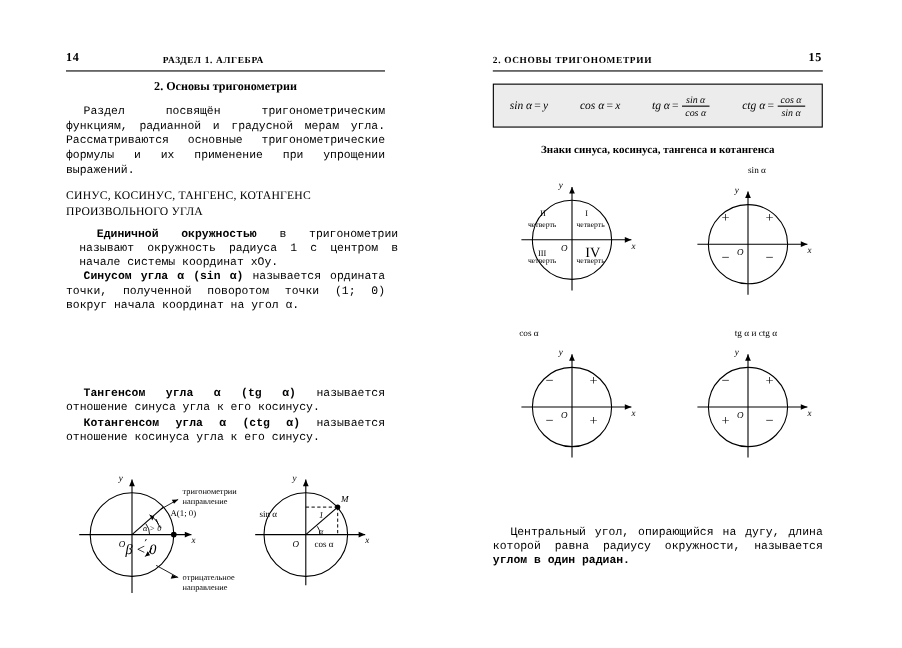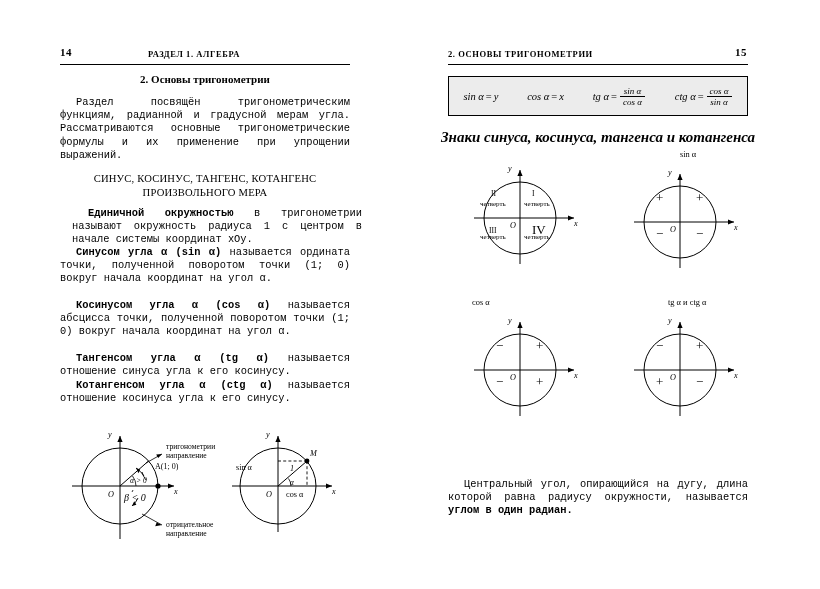--- a/index.html
+++ b/index.html
@@ -65,21 +65,20 @@
   .hd {
     position: absolute;
     font-size: 11px;
     font-weight: bold;
     text-align: center;
     line-height: 14px;
   }
   .hd-caps {
     position: absolute;
     font-size: 10.6px;
-    text-align: center;
     line-height: 14px;
     letter-spacing: 0.2px;
   }
   .b { font-weight: bold; }
 
   
   .formula-box {
     position: absolute;
     border: 1px solid #000;
     background: #ececec;
@@ -135,33 +134,30 @@
     <div class="runhead left-title">Раздел 1. Алгебра</div>
     <div class="rule l-rule"></div>
 
     <div class="hd" style="left:60px; top:72px; width:290px;">2. Основы тригонометрии</div>
 
     <div class="tb" style="left:60px; top:96px; width:290px;">
       <p>Раздел посвящён тригонометрическим функциям, радианной и градусной мерам угла. Рассматриваются основные тригонометрические формулы и их применение при упрощении выражений.</p>
     </div>
 
     <div class="hd-caps" style="left:60px; top:172px; width:290px;">СИНУС, КОСИНУС, ТАНГЕНС, КОТАНГЕНС</div>
-    <div class="hd-caps" style="left:60px; top:186px; width:290px;">ПРОИЗВОЛЬНОГО МЕРА</div>
+    <div class="hd-caps" style="left:60px; top:186px; width:290px;">ПРОИЗВОЛЬНОГО УГЛА</div>
 
     <div class="tb" style="left:60px; top:207px; width:290px;margin-left:12px;">
       <p><span class="b">Единичной окружностью</span><span> в тригонометрии называют окружность радиуса 1 с центром в начале системы координат xOy.</span></p>
     </div>
 
     <div class="tb" style="left:60px; top:246px; width:290px;">
       <p><span class="b">Синусом угла α (sin α)</span><span> называется ордината точки, полученной поворотом точки (1; 0) вокруг начала координат на угол α.</span></p>
     </div>
 
-    <div class="tb" style="left:60px; top:299px; width:290px;">
-      <p><span class="b">Косинусом угла α (cos α)</span><span> называется абсцисса точки, полученной поворотом точки (1; 0) вокруг начала координат на угол α.</span></p>
-    </div>
 
     <div class="tb" style="left:60px; top:379px; width:290px;">
       <p><span class="b">Котангенсом угла α (ctg α)</span><span> называется отношение косинуса угла к его синусу.</span></p>
     </div>
 
     <div class="tb" style="left:60px; top:352px; width:290px;">
       <p><span class="b">Тангенсом угла α (tg α)</span><span> называется отношение синуса угла к его косинусу.</span></p>
     </div>
 
     <div class="fig" style="left:62px; top:424px; width:150px; height:120px;">
@@ -188,21 +184,21 @@
         <line x1="84" y1="39" x2="100" y2="30" stroke="#000" stroke-width="0.8"></line>
         <polygon points="100,30 94.2,30.4 96.2,34" fill="#000"></polygon>
         <line x1="80" y1="90" x2="100" y2="101" stroke="#000" stroke-width="0.8"></line>
         <polygon points="100,101 94.6,98.4 93.2,102.2" fill="#000"></polygon>
       </svg>
       <span class="lbl" style="left:46px; top:6px;">y</span>
       <span class="lbl" style="left:112px; top:63px;">x</span>
       <span class="lbl" style="left:46px; top:66px;">O</span>
       <span class="lbl lbl-rm" style="left:93px; top:38px; font-size:8px;">A(1; 0)</span>
       <span class="lbl" style="left:68px; top:52px; font-size:7.6px;">α &gt; 0</span>
-      <span class="lbl" style="left:62px; top:68px; font-size:10px;">β &lt; 0</span>
+      <span class="lbl" style="left:52px; top:68px; font-size:13px;">β &lt; 0</span>
       <span class="lbl lbl-rm" style="left:104px; top:18px; font-size:7.6px;">тригонометрии</span>
       <span class="lbl lbl-rm" style="left:104px; top:27px; font-size:7.6px;">направление</span>
       <span class="lbl lbl-rm" style="left:104px; top:96px; font-size:7.6px;">отрицательное</span>
       <span class="lbl lbl-rm" style="left:104px; top:105px; font-size:7.6px;">направление</span>
     </div>
 
     <div class="fig" style="left:228px; top:424px; width:130px; height:110px;">
       <svg width="130" height="110" viewBox="0 0 130 110">
         <circle cx="50" cy="62" r="38" fill="none" stroke="#000" stroke-width="1"></circle>
         <line x1="4" y1="62" x2="104" y2="62" stroke="#000" stroke-width="1"></line>
@@ -259,21 +255,21 @@
           <span>ctg α</span>
           <span style="font-style:normal;padding:0 2px;">=</span>
           <span class="frac">
             <span class="num">cos α</span>
             <span class="den">sin α</span>
           </span>
         </span>
       </div>
     </div>
 
-    <div class="hd" style="left:28px; top:130px; width:320px; font-size:15px;font-style:italic;">Знаки синуса, косинуса, тангенса и котангенса</div>
+    <div class="hd" style="left:28px; top:130px; width:320px; font-size:10px;">Знаки синуса, косинуса, тангенса и котангенса</div>
 
     <div class="fig" style="left:48px; top:160px; width:140px; height:110px;">
       <svg width="140" height="110" viewBox="0 0 140 110">
         <circle cx="62" cy="58" r="36" fill="none" stroke="#000" stroke-width="1"></circle>
         <line x1="16" y1="58" x2="116" y2="58" stroke="#000" stroke-width="1"></line>
         <line x1="62" y1="104" x2="62" y2="10" stroke="#000" stroke-width="1"></line>
         <polygon points="116,58 110,55.4 110,60.6" fill="#000"></polygon>
         <polygon points="62,10 59.4,16 64.6,16" fill="#000"></polygon>
       </svg>
       <span class="lbl" style="left:50px; top:4px;">y</span>

